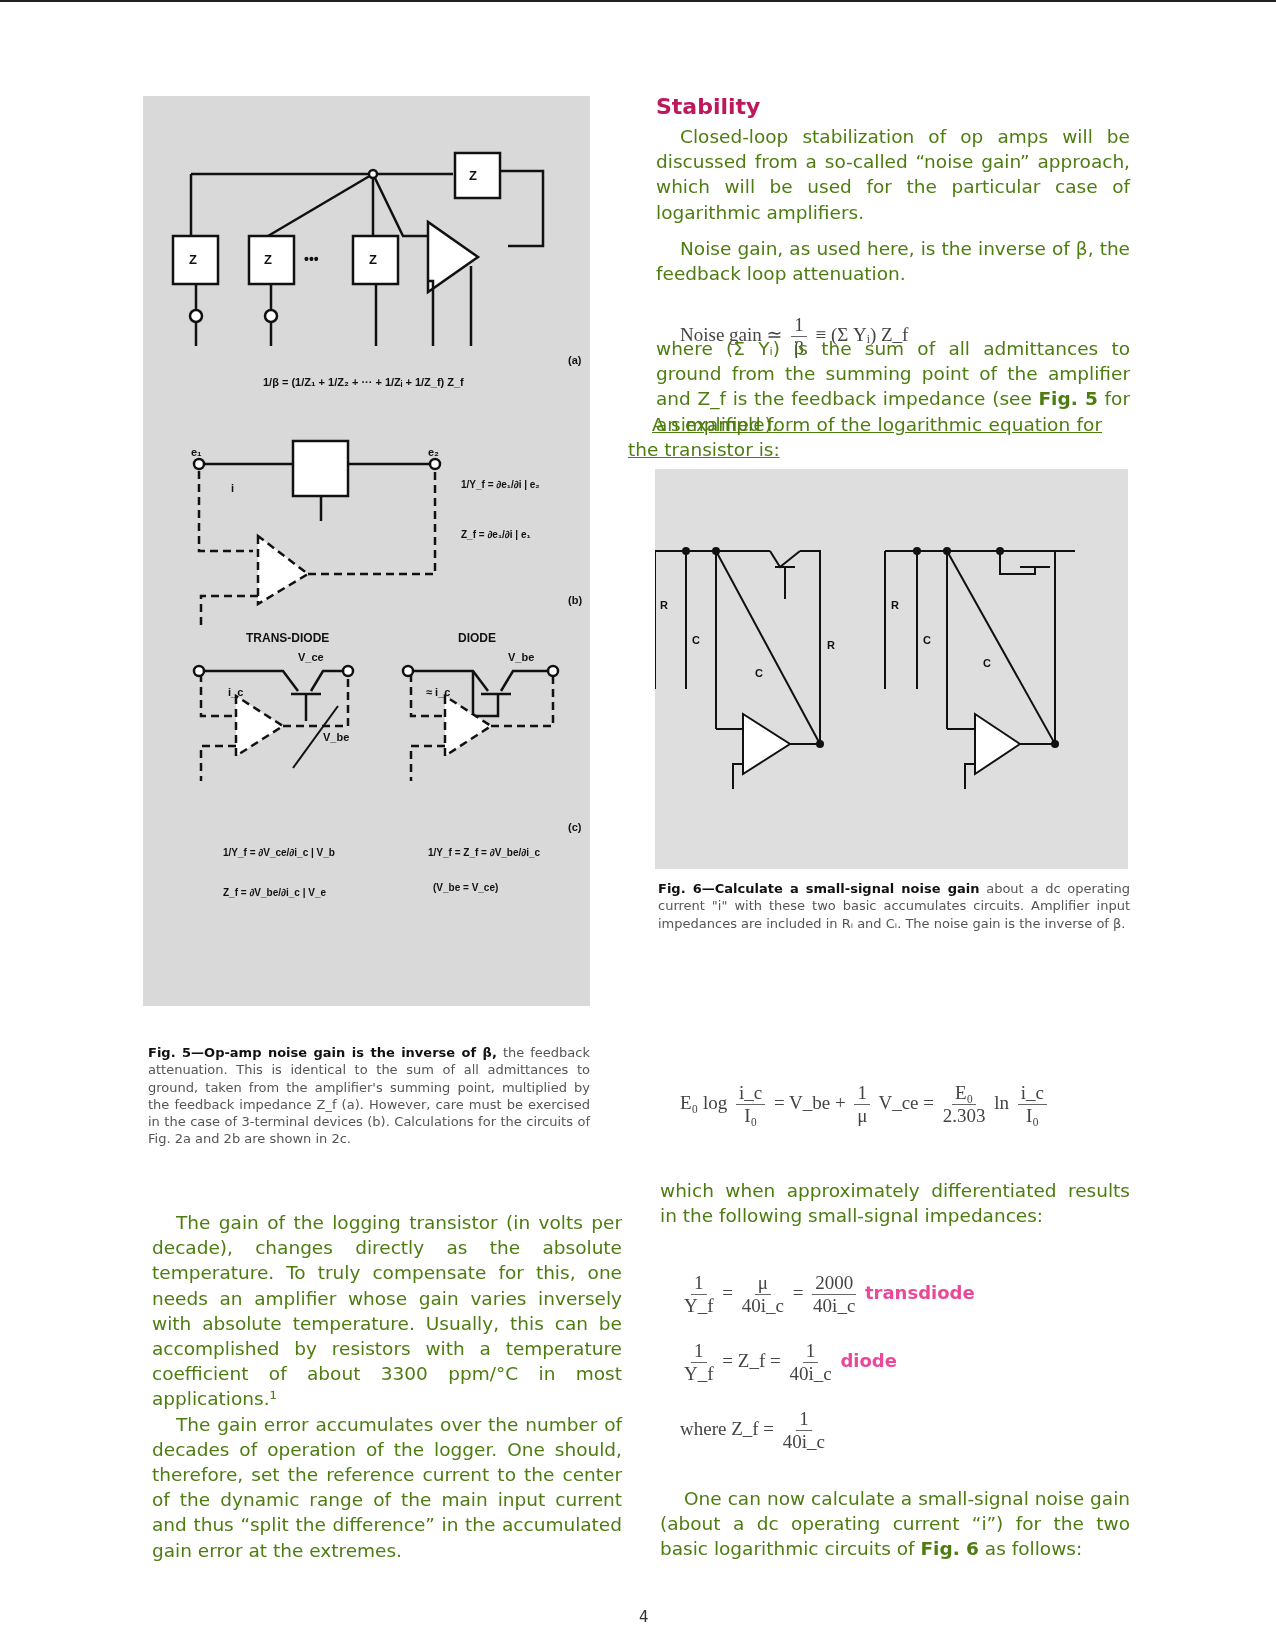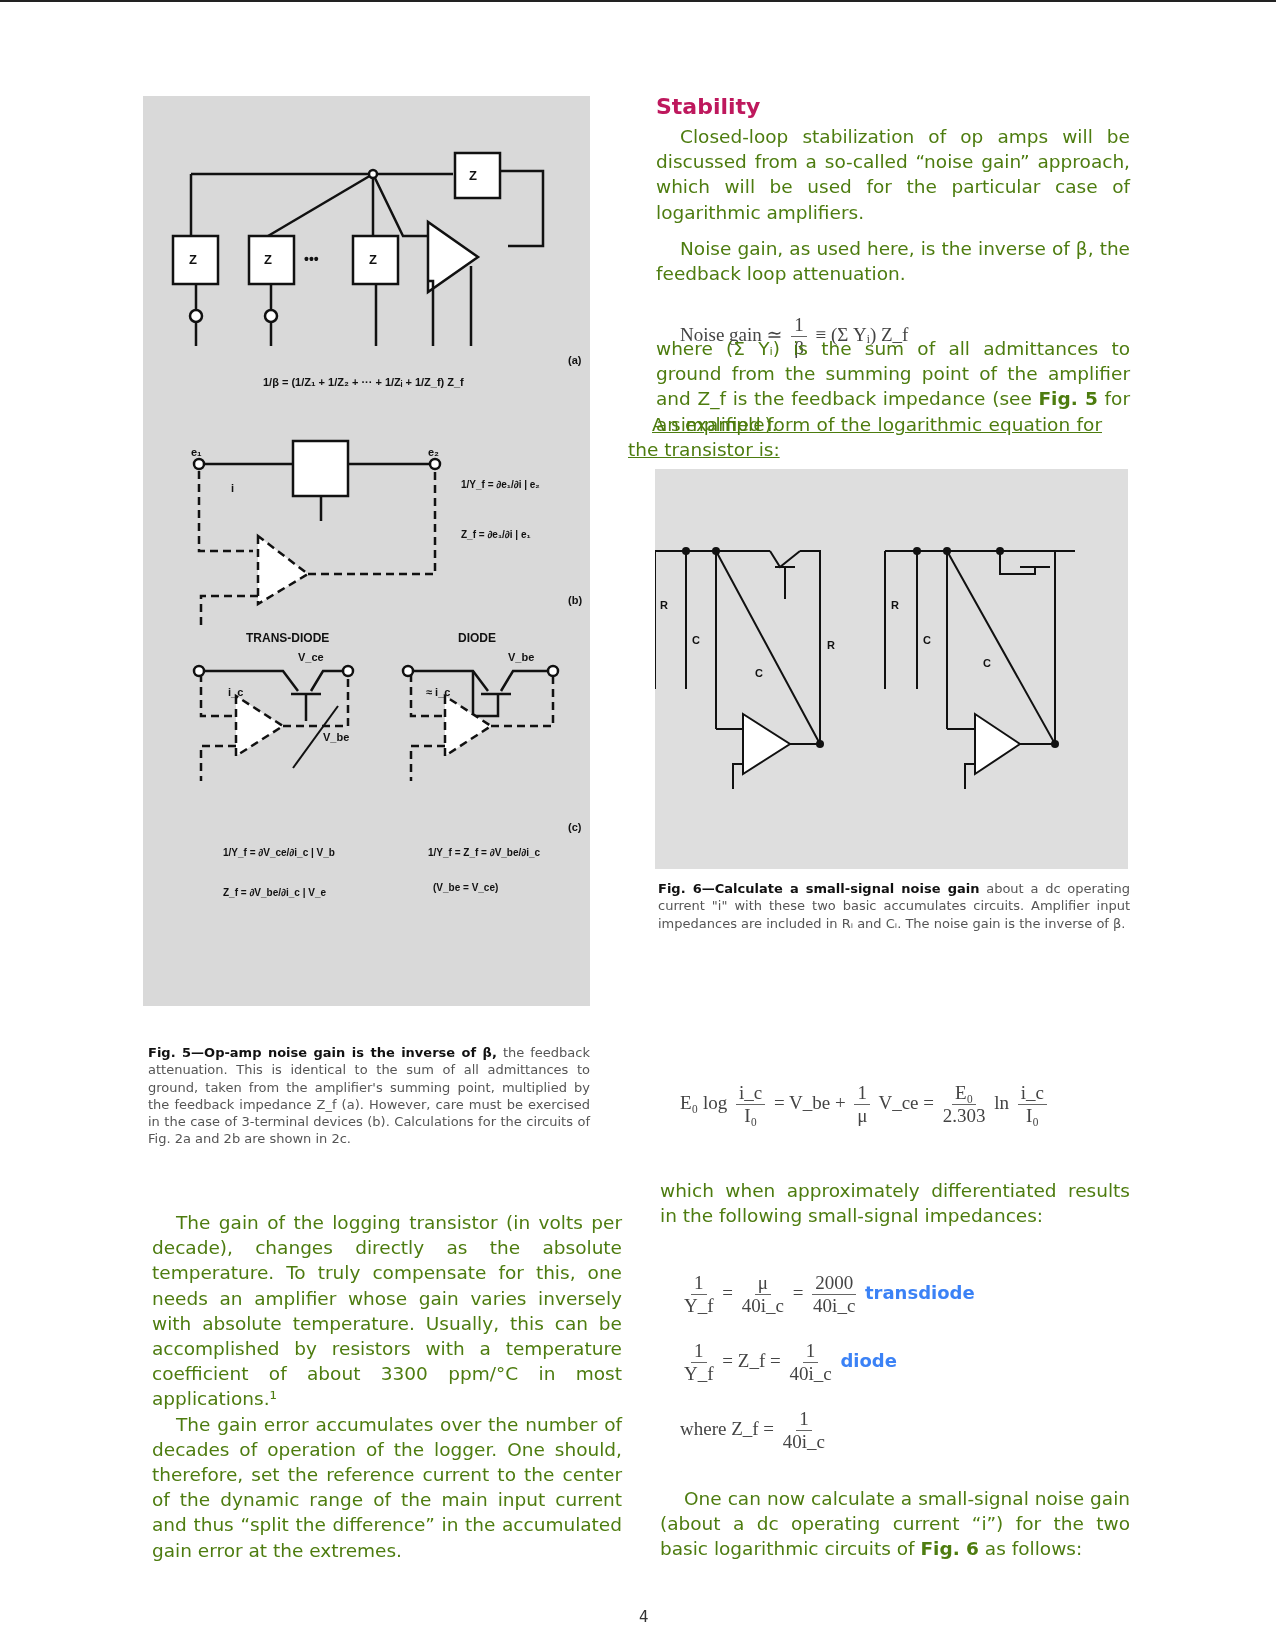--- a/index.html
+++ b/index.html
@@ -25,21 +25,21 @@
   .p2 { left: 656px; top: 236px; width: 474px; }
   .p3 { left: 656px; top: 336px; width: 474px; }
   .p4 { left: 628px; top: 412px; width: 474px; text-decoration: underline; }
   .p5 { left: 660px; top: 1130px; width: 470px; margin-top: 48px; }
   .p6 { left: 660px; top: 1486px; width: 470px; }
   .lp1 { left: 152px; top: 1210px; width: 470px; }
   .eq { position: absolute; font-family: "Liberation Serif", serif; font-size: 19px; color: #444; margin-top: 32px; }
   .frac { display: inline-flex; flex-direction: column; align-items: center; vertical-align: middle; margin: 0 4px; }
   .frac .num { border-bottom: 1px solid #666; padding: 0 3px; line-height: 22px; }
   .frac .den { line-height: 22px; }
-  .eq b { font-family: "DejaVu Sans", sans-serif; color: #3b82f6; font-size: 18px; }
+  .eq b { font-family: "DejaVu Sans", sans-serif; color: #ec4899; font-size: 18px; }
   .pagenum { position: absolute; left: 639px; top: 1608px; font-size: 15px; color: #333; }
 </style>
 </head>
 <body>
 
 <div class="topline"></div>
 
 <div class="fig5">
   <svg width="447" height="910" viewBox="0 0 447 910">
     <g stroke="#111" stroke-width="2.5" fill="none">

